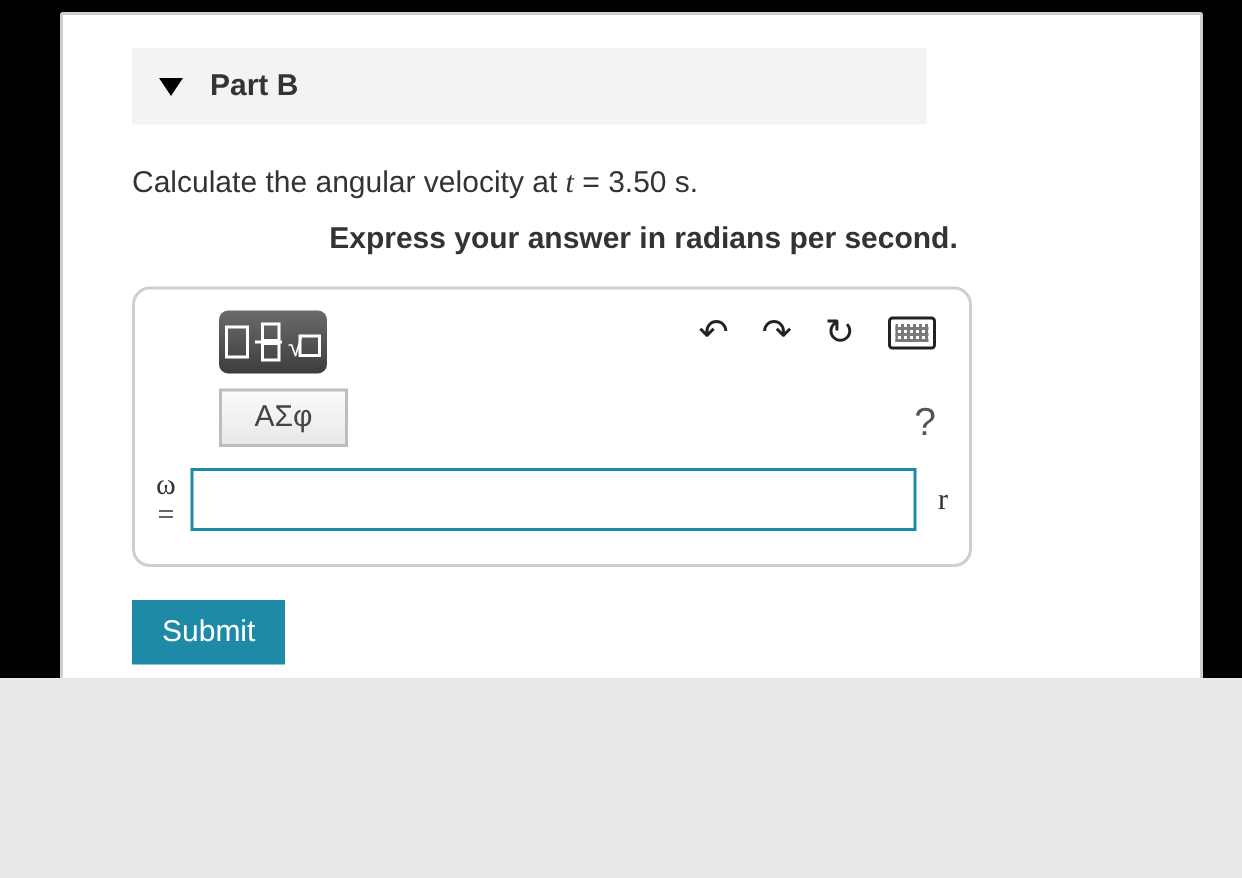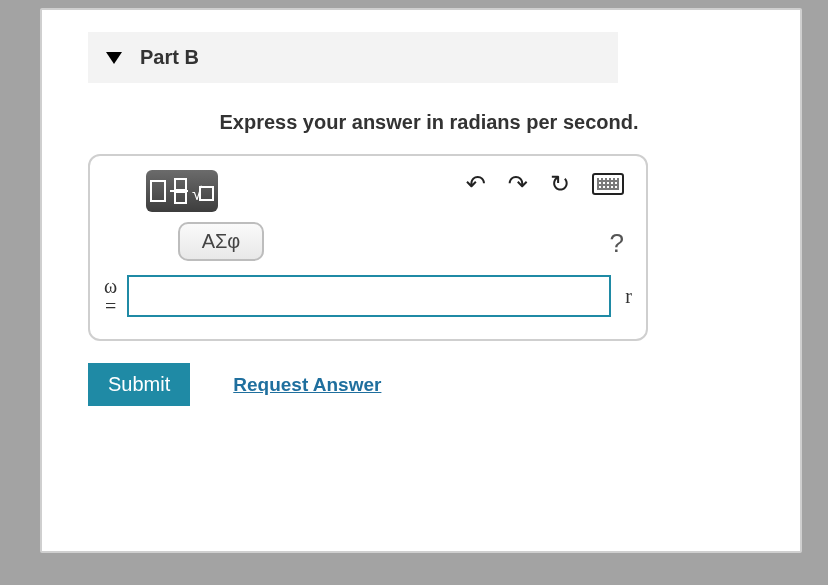--- a/index.html
+++ b/index.html
@@ -4,24 +4,24 @@
 <style>
   html,body{
     margin:0;
     padding:0;
     background:#e9e9e9;
     font-family:"Helvetica Neue",Arial,sans-serif;
     color:#333;
   }
   .page{
     width:828px;
-    height:585px;
+    height:452px;
     box-sizing:border-box;
     padding:8px 26px 20px 40px;
-    background:#a3a3a3;
+    background:#000000;
   }
   .panel{
     background:#fff;
     border:2px solid #cfcfcf;
     border-radius:2px;
     padding:22px 30px 26px 46px;
     box-sizing:border-box;
     min-height:545px;
   }
   .part-header{
@@ -88,27 +88,26 @@
   .tmpl-frac .d{position:absolute;bottom:0;left:4px;width:9px;height:9px;border:2px solid #fff;}
   .tmpl-frac .bar{position:absolute;top:12px;left:0;width:18px;height:2px;background:#fff;}
   .tmpl-sqrt{
     width:22px;height:20px;position:relative;
   }
   .tmpl-sqrt .rad{position:absolute;left:0;top:6px;color:#fff;font-size:18px;line-height:14px;}
   .tmpl-sqrt .box{position:absolute;right:0;bottom:0;width:11px;height:11px;border:2px solid #fff;}
   .greek-btn{
     padding:6px 10px;
     border:2px solid #bdbdbd;
-    border-radius:10px;
+    border-radius:0;
     background:linear-gradient(#fafafa,#e8e8e8);
     font-size:20px;
     color:#444;
     width:62px;
     text-align:center;
-    margin-left:32px;
   }
   .icon{
     font-size:24px;
     color:#222;
     cursor:pointer;
   }
   .keyboard{
     width:28px;height:18px;border:2px solid #222;border-radius:3px;position:relative;
   }
   .keyboard::before{
@@ -171,20 +170,23 @@
 <body>
 
 <div class="page">
   <div class="panel">
 
     <div class="part-header">
       <div class="triangle"></div>
       <div class="part-title">Part B</div>
     </div>
 
+    <div class="prompt">
+      <span>Calculate the angular velocity at </span><span class="math-it">t</span><span> = 3.50 s.</span>
+    </div>
 
     <div class="instr">Express your answer in radians per second.</div>
 
     <div class="answer-frame">
       <div class="toolbar">
         <div class="tool-left">
           <div class="template-btn">
             <div class="tmpl-rect"></div>
             <div class="tmpl-frac">
               <div class="n"></div>
@@ -214,17 +216,16 @@
           <span>ω</span>
           <span>=</span>
         </div>
         <input class="answer-input" type="text" value="" style="">
         <div class="unit">r</div>
       </div>
     </div>
 
     <div class="action-row">
       <button class="submit-btn">Submit</button>
-      <span class="request-link">Request Answer</span>
     </div>
 
   </div>
 </div>
 
 </body></html>

